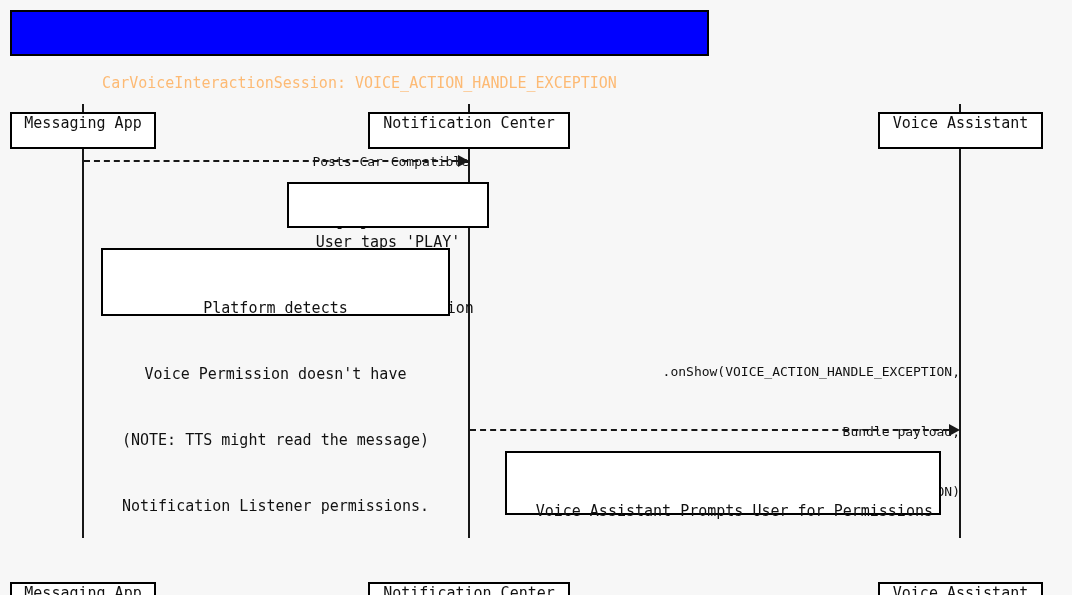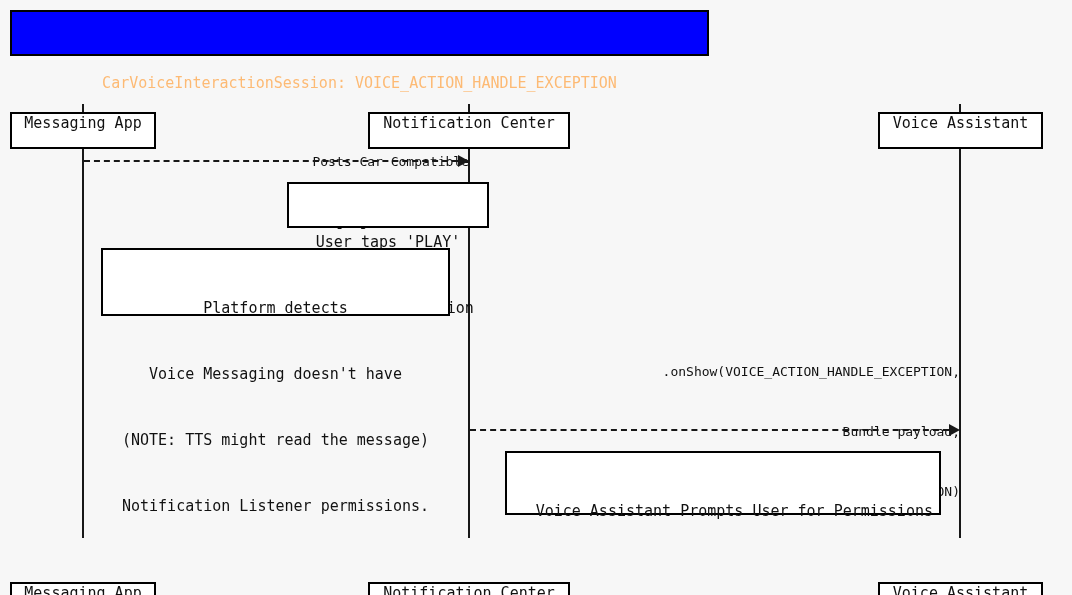--- a/index.html
+++ b/index.html
@@ -130,21 +130,21 @@
   <div class="arrow-line" style="left:84px; top:160px; width:374px;"></div>
   <div class="arrow-head" style="left:458px; top:155px;"></div>
 
   <div class="note" style="left:247px; top:182px; width:202px; height:46px;margin-left:40px;">
     <span class="note-line">User taps 'PLAY'</span>
     <span class="note-line">on Msg Notification</span>
   </div>
 
   <div class="note" style="left:101px; top:248px; width:349px; height:68px;">
     <span class="note-line">Platform detects</span>
-    <span class="note-line">Voice Messaging doesn't have</span>
+    <span class="note-line">Voice Permission doesn't have</span>
     <span class="note-line">(NOTE: TTS might read the message)</span>
     <span class="note-line">Notification Listener permissions.</span>
   </div>
 
   <div class="msg-label" style="left:469px; top:322px; width:491px;">
     <span class="msg-line">.onShow(VOICE_ACTION_HANDLE_EXCEPTION,</span>
     <span class="msg-line">Bundle payload,</span>
     <span class="msg-line">VoiceInteractionSession.SHOW_SOURCE_NOTIFICATION)</span>
   </div>
   <div class="arrow-line" style="left:470px; top:429px; width:479px;"></div>

